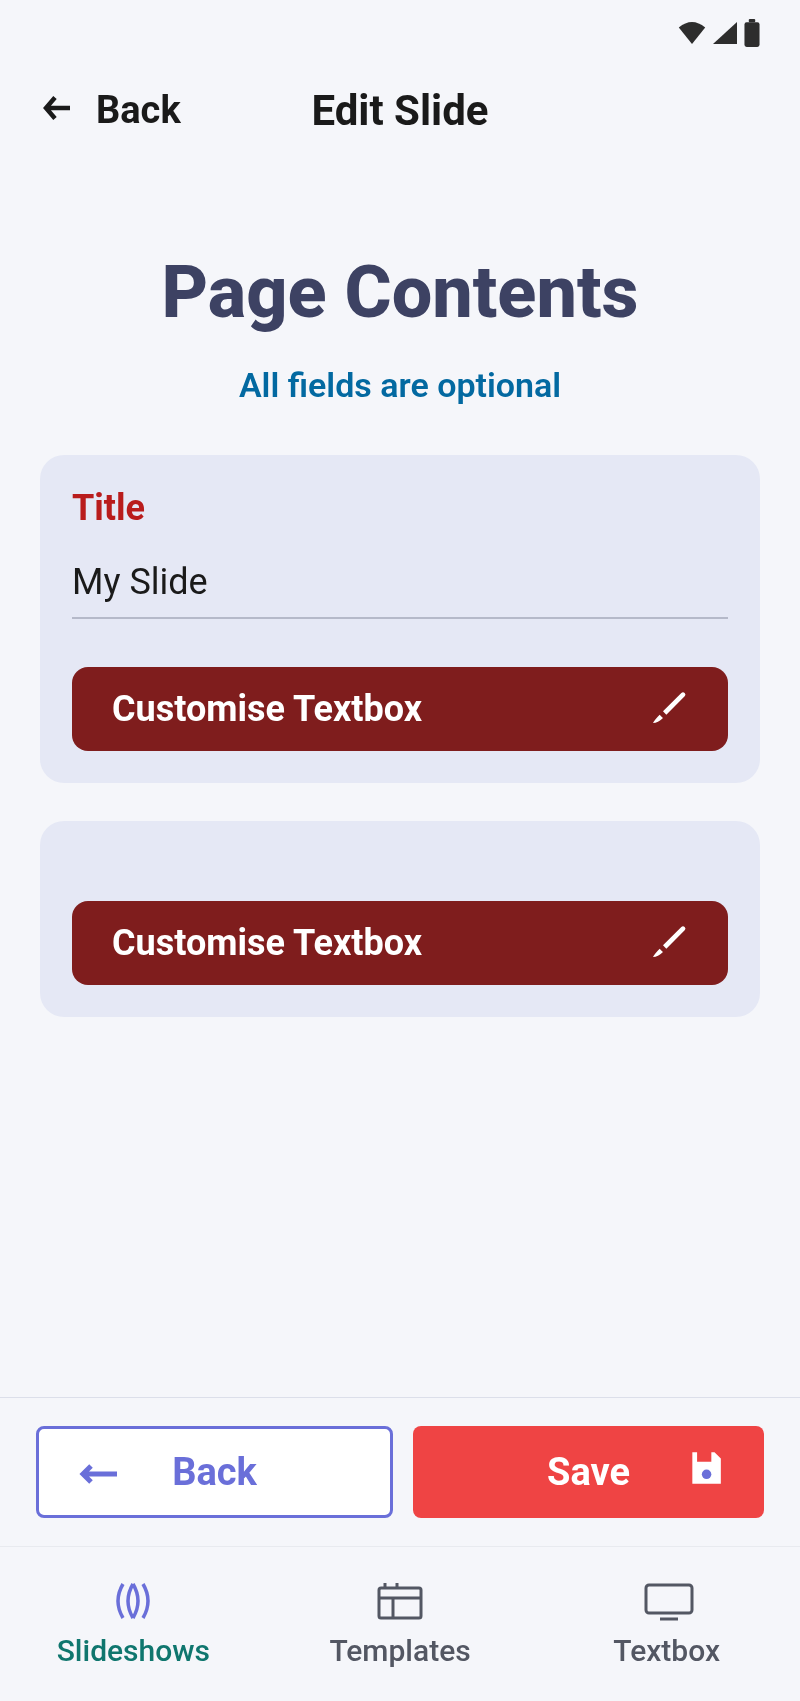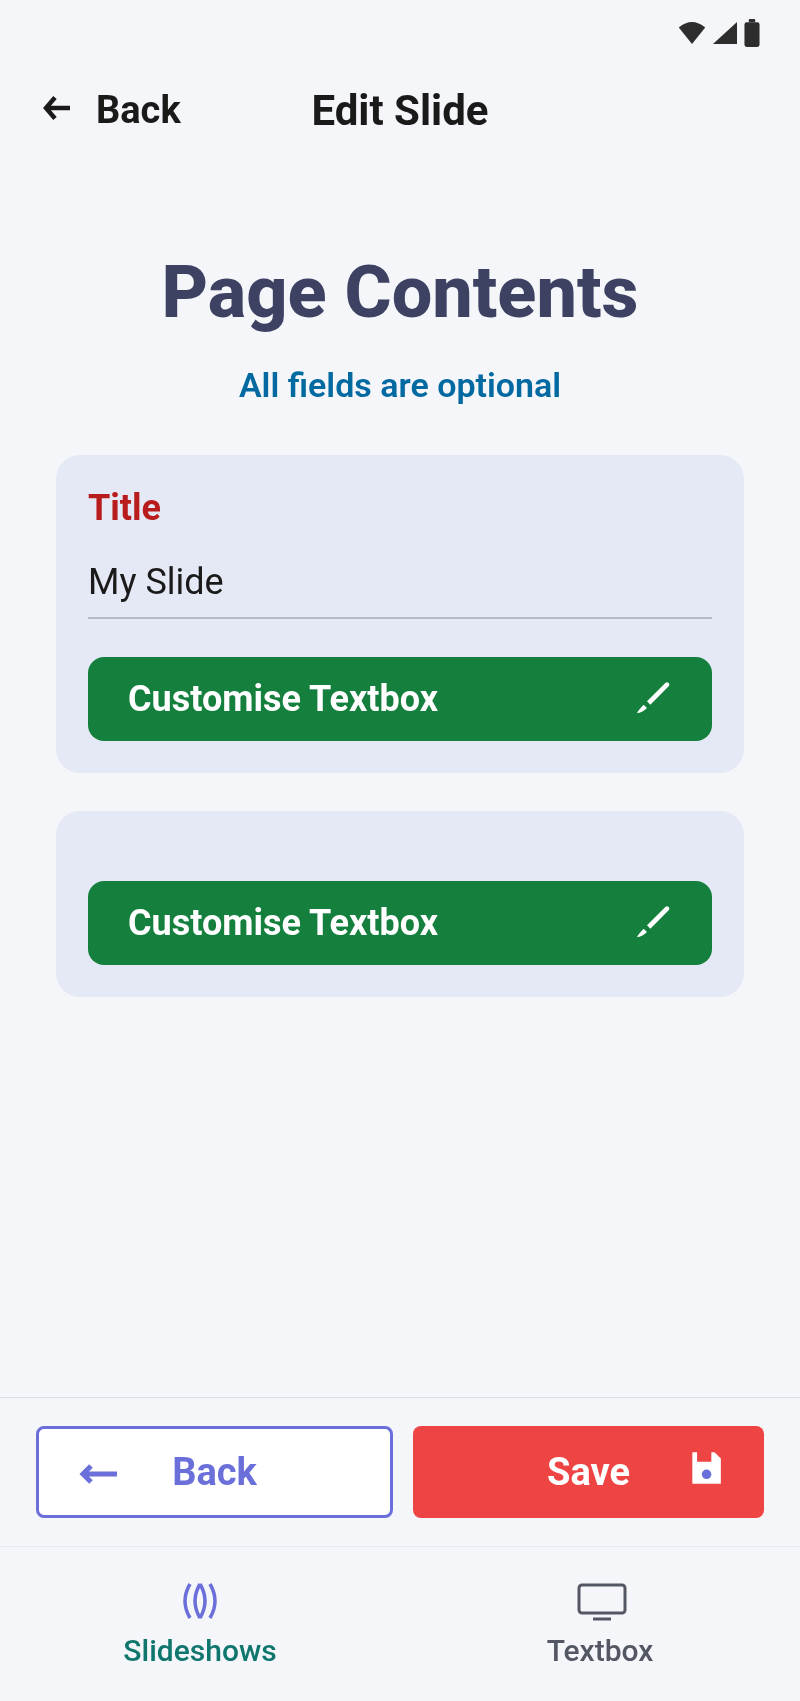--- a/index.html
+++ b/index.html
@@ -46,21 +46,21 @@
     }
     .page-title {
       position: absolute;
       left: 50%;
       transform: translateX(-50%);
       font-size: 42px;
       font-weight: 700;
       color: #1a1a1a;
     }
     .content {
-      padding: 100px 56px 0;
+      padding: 100px 40px 0;
     }
     .main-heading {
       font-size: 72px;
       font-weight: 800;
       color: #3d4263;
       text-align: center;
     }
     .sub-heading {
       font-size: 34px;
       font-weight: 600;
@@ -114,28 +114,28 @@
     .textarea-input::placeholder {
       color: #8d91a5;
     }
     .label-line {
       border-bottom: 2px solid #b5b9c9;
       padding-bottom: 18px;
     }
     .customise-btn {
       width: 100%;
       height: 84px;
-      background: #15803d;
+      background: #7f1d1d;
       border: none;
       border-radius: 16px;
       display: flex;
       align-items: center;
       justify-content: space-between;
       padding: 0 40px;
-      margin-top: 38px;
+      margin-top: 48px;
       cursor: pointer;
     }
     .customise-btn-text {
       font-size: 36px;
       font-weight: 700;
       color: #fff;
     }
     .bottom-actions {
       position: absolute;
       bottom: 155px;
@@ -296,20 +296,32 @@
   <div class="nav-item active">
     <span class="nav-icon">
       <svg width="50" height="40" viewBox="0 0 50 40" fill="none" stroke="#6a6fd9" stroke-width="3.5">
           <path d="M15 3 Q5 20 15 37 M25 3 Q15 20 25 37 M25 3 Q35 20 25 37 M35 3 Q45 20 35 37"></path>
         </svg>
     </span>
     <span class="nav-item-label">Slideshows</span>
   </div>
   <div class="nav-item">
     <span class="nav-icon">
+      <svg width="50" height="40" viewBox="0 0 50 40" fill="none" stroke="#535763" stroke-width="3">
+          <rect x="4" y="7" width="42" height="30" rx="2"></rect>
+          <line x1="4" y1="17" x2="46" y2="17"></line>
+          <line x1="18" y1="17" x2="18" y2="37"></line>
+          <line x1="10" y1="2" x2="10" y2="7"></line>
+          <line x1="22" y1="2" x2="22" y2="7"></line>
+        </svg>
+    </span>
+    <span class="nav-item-label">Templates</span>
+  </div>
+  <div class="nav-item">
+    <span class="nav-icon">
       <svg width="54" height="40" viewBox="0 0 54 40" fill="none" stroke="#535763" stroke-width="3">
           <rect x="4" y="4" width="46" height="28" rx="3"></rect>
           <line x1="18" y1="38" x2="36" y2="38"></line>
         </svg>
     </span>
     <span class="nav-item-label">Textbox</span>
   </div>
 </div>
 
 </body></html>

